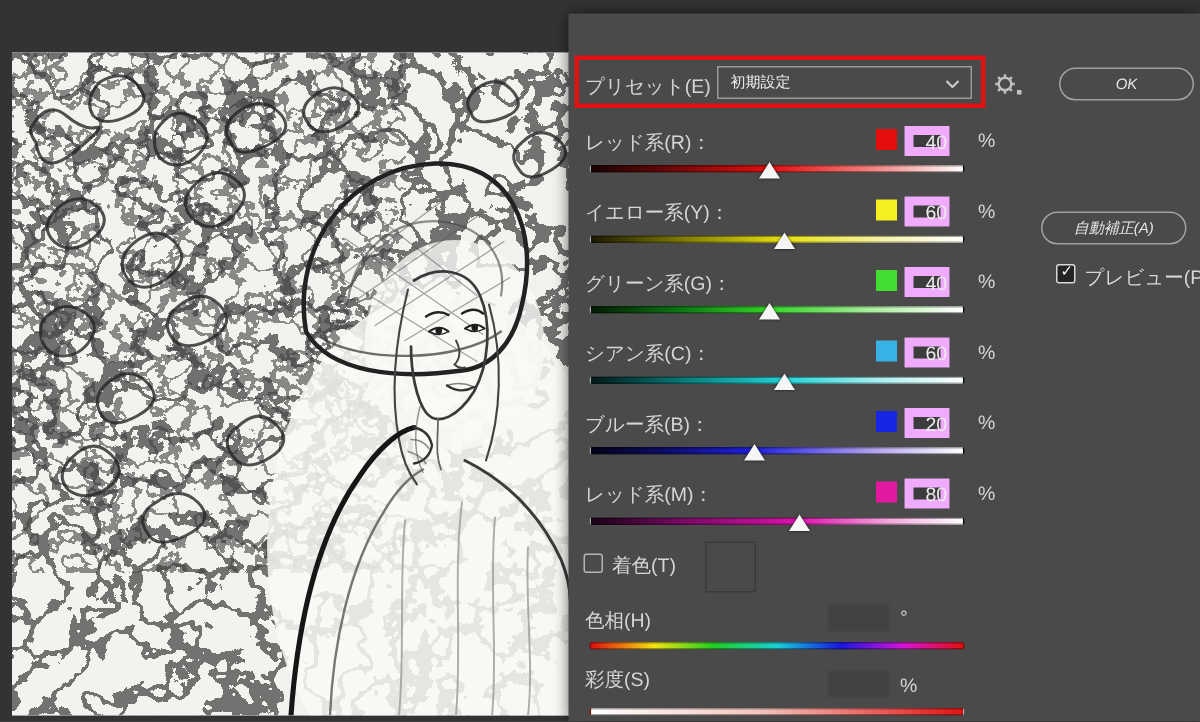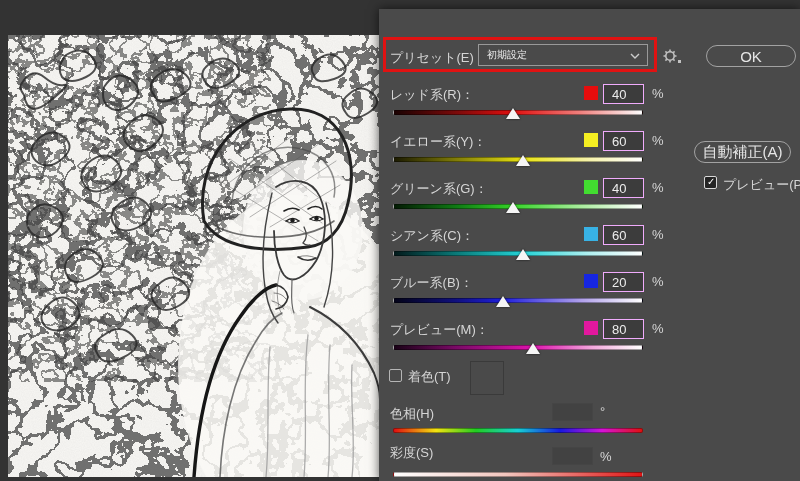--- a/index.html
+++ b/index.html
@@ -46,41 +46,42 @@
   .annotation-rect {
     position:absolute; left:4px; top:28px; width:274px; height:35px;
     border:3px solid #e01212; pointer-events:none; z-index:5;
   }
 
   .gear { position:absolute; left:283px; top:39px; width:20px; height:16px; }
 
   .pill-btn {
     position:absolute; width:90px; height:22px;
     border:1.5px solid #a2a2a2; border-radius:12px;
-    background:transparent; color:#e6e6e6; font-size:15px;
+    background:transparent; color:#e6e6e6; font-size:10px;
     display:flex; align-items:center; justify-content:center;
     font-family:inherit;
+    font-style:italic;
   }
 
   .checkbox {
     position:absolute; width:13px; height:13px; border:1px solid #b5b5b5;
     border-radius:2px; background:transparent;
   }
   .checkbox.checked { background:#242424; border-color:#d8d8d8; }
   .checkbox.checked::after {
     content:"\2713"; color:#ffffff; font-size:10px; font-weight:bold;
     position:absolute; left:2px; top:-1px;
   }
 
   
   .channel-label { left:11px; }
   .swatch { position:absolute; left:205px; width:14px; height:14px; }
   .val-box {
-    position:absolute; left:224px; width:41px; height:20px;
-    background:#3c3c3c; border:1px solid #f0abfc;
+    position:absolute; left:224px; width:30px; height:20px;
+    background:#3c3c3c; border:6px solid #f0abfc;
     color:#ececec; font-size:13px; display:flex; align-items:center;
     padding-left:8px;
   }
   .unit { position:absolute; left:273px; font-size:13px; color:#d6d6d6; }
   .track {
     position:absolute; left:14px; width:250px; height:5px;
     border-radius:2px; border:1px solid rgba(0,0,0,.35);
   }
   .thumb {
     position:absolute; width:0; height:0;
@@ -266,21 +267,21 @@
       <span class="dlg-label channel-label" style="top: 265px;">ブルー系(B)：</span>
       <span class="swatch" style="top: 265px; background: rgb(22, 38, 226);"></span>
       <div class="val-box" style="top: 263px;">20</div>
       <span class="unit" style="top: 265px;">%</span>
       <div class="track" style="top: 289px; background: linear-gradient(90deg, rgb(3, 3, 23) 0%, rgb(16, 16, 126) 25%, rgb(32, 32, 221) 44%, rgb(178, 162, 234) 76%, rgb(255, 255, 255) 100%);">
         <div class="thumb" style="left: calc(44% - 7px);"></div>
       </div>
     </div>
 
     <div>
-      <span class="dlg-label channel-label" style="top: 312px;">プレビュー(M)：</span>
+      <span class="dlg-label channel-label" style="top: 312px;">レッド系(M)：</span>
       <span class="swatch" style="top: 312px; background: rgb(226, 24, 158);"></span>
       <div class="val-box" style="top: 310px;">80</div>
       <span class="unit" style="top: 312px;">%</span>
       <div class="track" style="top: 336px; background: linear-gradient(90deg, rgb(25, 2, 22) 0%, rgb(122, 10, 102) 25%, rgb(221, 19, 173) 56%, rgb(242, 168, 220) 80%, rgb(255, 255, 255) 100%);">
         <div class="thumb" style="left: calc(56% - 7px);"></div>
       </div>
     </div>
   </div>
 
   <span class="checkbox" style="left:10px; top:360px;"></span>

